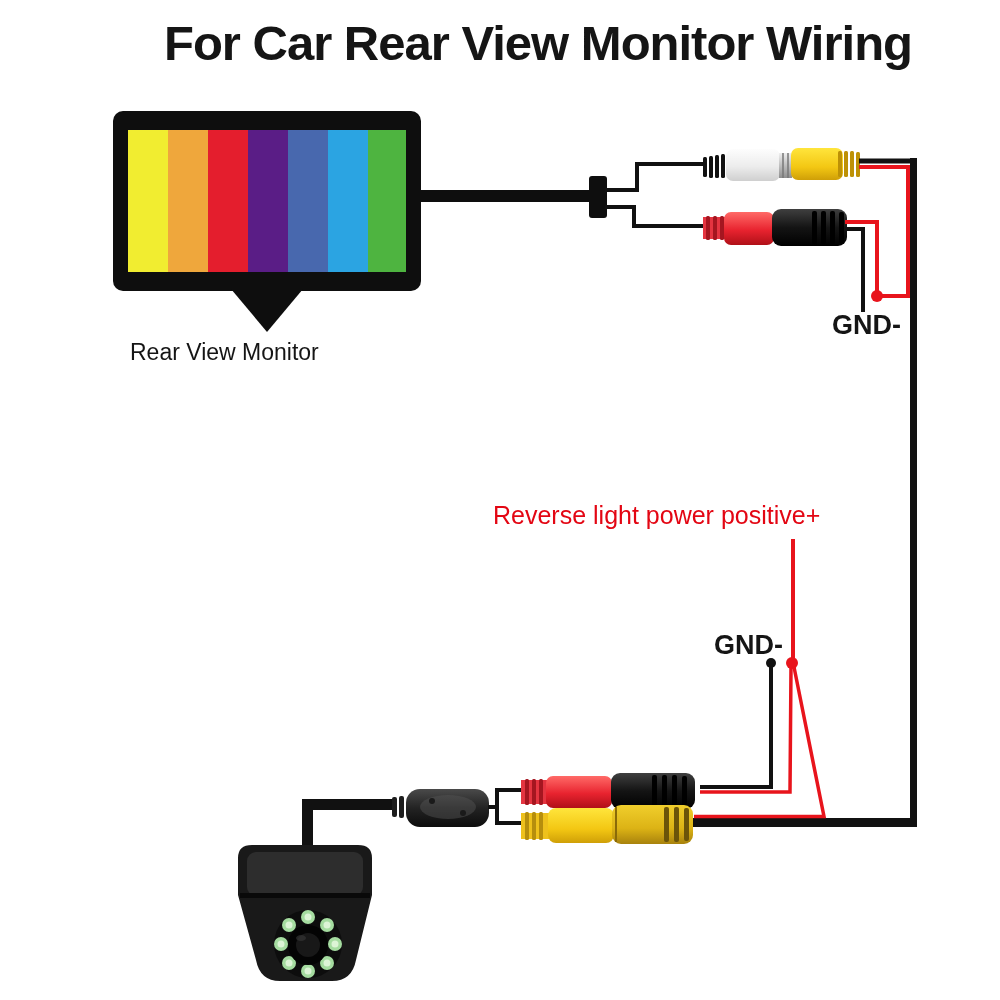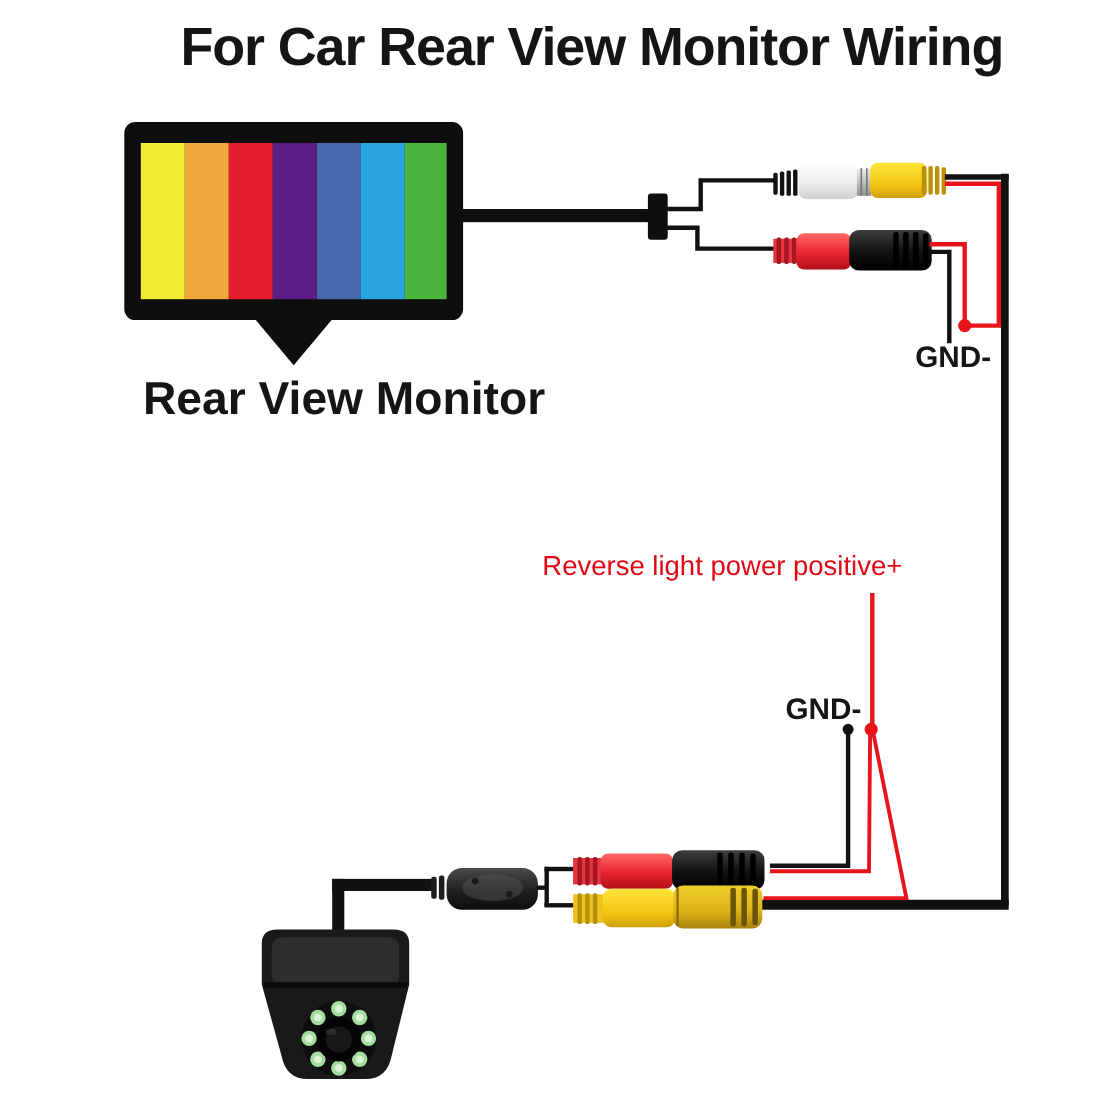--- a/index.html
+++ b/index.html
@@ -6,21 +6,21 @@
   .canvas{
     position:relative;width:1000px;height:1000px;background:#ffffff;
     font-family:"Liberation Sans", sans-serif;overflow:hidden;
   }
   .canvas svg{position:absolute;left:0;top:0;}
   .lbl{position:absolute;white-space:nowrap;line-height:1;color:#151515;}
   .title{
     left:0;top:19px;width:1000px;text-align:center;
     font-size:49px;font-weight:700;letter-spacing:-1px;padding-left:38px;
   }
-  .monitor-label{left:130px;top:341px;font-size:42px;font-weight:700;letter-spacing:0px;}
+  .monitor-label{left:130px;top:341px;font-size:23px;font-weight:400;letter-spacing:0px;}
   .gnd-monitor{left:832px;top:312px;font-size:27px;font-weight:700;}
   .gnd-camera{left:714px;top:632px;font-size:27px;font-weight:700;}
   .reverse-label{left:493px;top:503px;font-size:25px;font-weight:400;color:#e30613;}
 </style>
 </head>
 <body>
 
 <div class="canvas">
 
   <svg width="1000" height="1000" viewBox="0 0 1000 1000">

